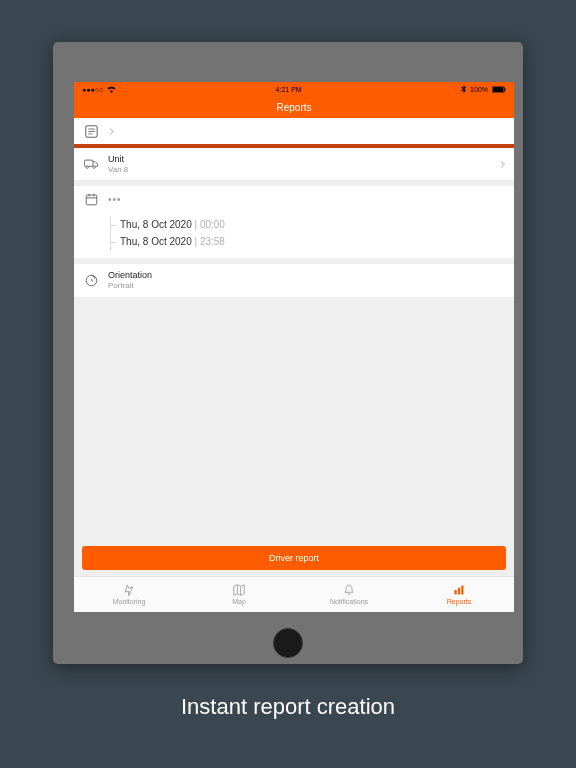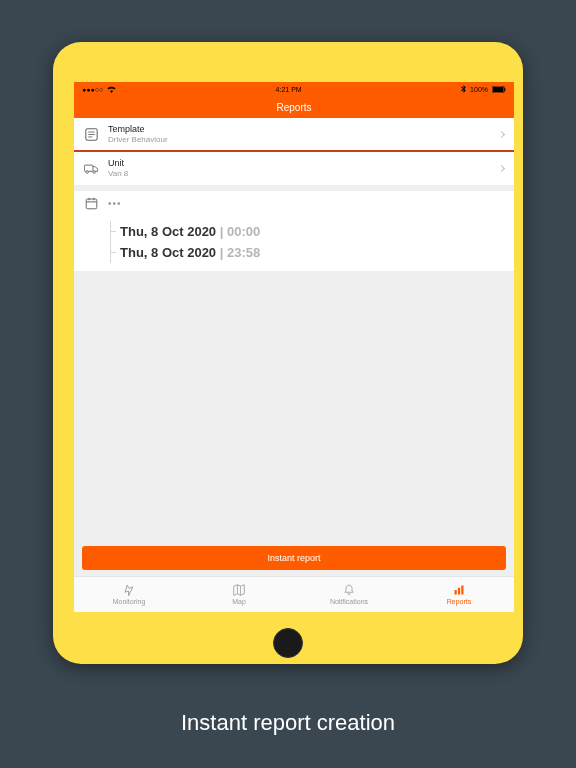--- a/index.html
+++ b/index.html
@@ -9,22 +9,22 @@
     font-family: -apple-system, "Helvetica Neue", Arial, sans-serif;
     display: flex;
     flex-direction: column;
     align-items: center;
     color: #fff;
   }
   .device-frame {
     margin-top: 42px;
     width: 470px;
     height: 622px;
-    background: #fde047;
-    border-radius: 28px;
+    background: #737373;
+    border-radius: 5px;
     box-shadow: 0 4px 18px rgba(0,0,0,0.45);
     display: flex;
     flex-direction: column;
     align-items: center;
     padding: 40px 2px 8px 14px;
     position: relative;
   }
   .screen {
     width: 440px;
     height: 530px;
@@ -68,21 +68,21 @@
   }
   .content { flex:1; background:#efefef; overflow:hidden; }
   .group { background:#fff; }
   .gap { height:6px; background:#efefef; }
   .row {
     display:flex; align-items:center;
     padding: 6px 10px 6px 10px;
     background:#fff;
     position:relative;
   }
-  .row + .row { border-top:2px solid #c2410c;align-items:center; }
+  .row + .row { border-top:4px solid #c2410c;align-items:center; }
   .row-icon {
     width:14px; height:14px;
     flex:0 0 14px;
     display:flex; align-items:center; justify-content:center;
     margin-right:10px;
     color:#555;
   }
   .row-texts { flex:1; min-width:0; }
   .row-title { font-size:9px; color:#222; line-height:1.2; }
   .row-sub { font-size:8px; color:#9b9b9b; line-height:1.2; }
@@ -90,23 +90,22 @@
     width:5px; height:5px;
     border-top:1px solid #c2c2c2;
     border-right:1px solid #c2c2c2;
     transform:rotate(45deg);
   }
   .dots { color:#9b9b9b; font-size:10px; letter-spacing:1px; }
   .interval-body { padding:4px 10px 8px 34px; background:#fff; }
   .interval-line {
     position:relative;
     padding:3px 0 3px 12px;
-    font-size:13px;
+    font-size:10px;
     color:#333;
-    font-weight:bold;
   }
   .interval-line::before {
     content:"";
     position:absolute; left:2px; top:0; bottom:0;
     width:1px; background:#d8d8d8;
   }
   .interval-line::after {
     content:"";
     position:absolute; left:2px; top:50%;
     width:6px; height:1px; background:#d8d8d8;
@@ -127,21 +126,21 @@
   }
   .tab {
     flex:1; display:flex; flex-direction:column;
     align-items:center; justify-content:center;
     gap:2px; font-size:7px; color:#9a9a9a;
     cursor:pointer;
   }
   .tab.active { color:#ff5c00; }
   .tab-icon { width:12px; height:12px; display:flex; align-items:center; justify-content:center; }
   .caption {
-    margin-top: 46px;
+    margin-top: 30px;
     font-size: 22px;
     font-weight: 300;
     color:#fff;
   }
   svg { display:block; }
 </style>
 </head>
 <body>
 
 <div class="device-frame">
@@ -183,24 +182,20 @@
       <div class="group">
         <div class="row">
           <div class="row-icon">
             <svg width="13" height="13" viewBox="0 0 16 16">
                 <rect x="1" y="1" width="14" height="14" rx="2" fill="none" stroke="#666" stroke-width="1.3"></rect>
                 <line x1="4" y1="5" x2="12" y2="5" stroke="#666" stroke-width="1.1"></line>
                 <line x1="4" y1="8" x2="12" y2="8" stroke="#666" stroke-width="1.1"></line>
                 <line x1="4" y1="11" x2="9" y2="11" stroke="#666" stroke-width="1.1"></line>
               </svg>
           </div>
-          <div class="row-texts">
-            <div class="row-title">Template</div>
-            <div class="row-sub">Driver Behaviour</div>
-          </div>
           <div class="chevron"></div>
         </div>
 
         <div class="row">
           <div class="row-icon">
             <svg width="14" height="10" viewBox="0 0 18 12">
                 <rect x="0.5" y="1" width="11" height="8" rx="1" fill="none" stroke="#666" stroke-width="1.2"></rect>
                 <path d="M11.5 3h3l3 3v3h-6" fill="none" stroke="#666" stroke-width="1.2"></path>
                 <circle cx="4" cy="10" r="1.6" fill="#fff" stroke="#666" stroke-width="1.1"></circle>
                 <circle cx="13" cy="10" r="1.6" fill="#fff" stroke="#666" stroke-width="1.1"></circle>
@@ -237,25 +232,40 @@
           <div class="interval-line">
             <span>Thu, 8 Oct 2020</span>
             <span class="t"> | </span>
             <span class="t">23:58</span>
           </div>
         </div>
       </div>
 
       <div class="gap"></div>
 
+      <div class="group">
+        <div class="row">
+          <div class="row-icon">
+            <svg width="13" height="13" viewBox="0 0 16 16">
+                <circle cx="8" cy="8" r="6.5" fill="none" stroke="#666" stroke-width="1.2"></circle>
+                <path d="M8 2 a4 4 0 0 1 4 4" fill="none" stroke="#666" stroke-width="1.2"></path>
+                <polyline points="8,6 8,8 10,9" fill="none" stroke="#666" stroke-width="1.2"></polyline>
+              </svg>
+          </div>
+          <div class="row-texts">
+            <div class="row-title">Orientation</div>
+            <div class="row-sub">Portrait</div>
+          </div>
+        </div>
+      </div>
 
     </div>
 
     <div class="exec-wrap">
-      <button class="exec-btn">Instant report</button>
+      <button class="exec-btn">Driver report</button>
     </div>
 
     <div class="tab-bar">
       <div class="tab">
         <div class="tab-icon">
           <svg width="12" height="12" viewBox="0 0 16 16">
               <path d="M8 1 L2 9 L7 9 L5 15 L14 6 L9 6 Z" fill="none" stroke="#9a9a9a" stroke-width="1.1" transform="rotate(-20 8 8)"></path>
             </svg>
         </div>
         <span>Monitoring</span>

